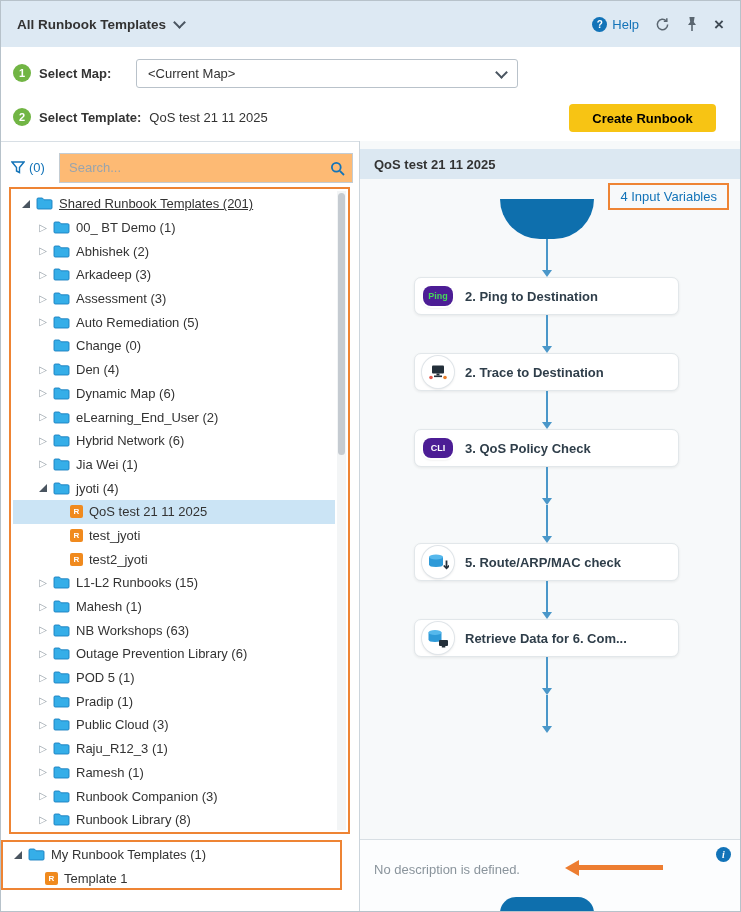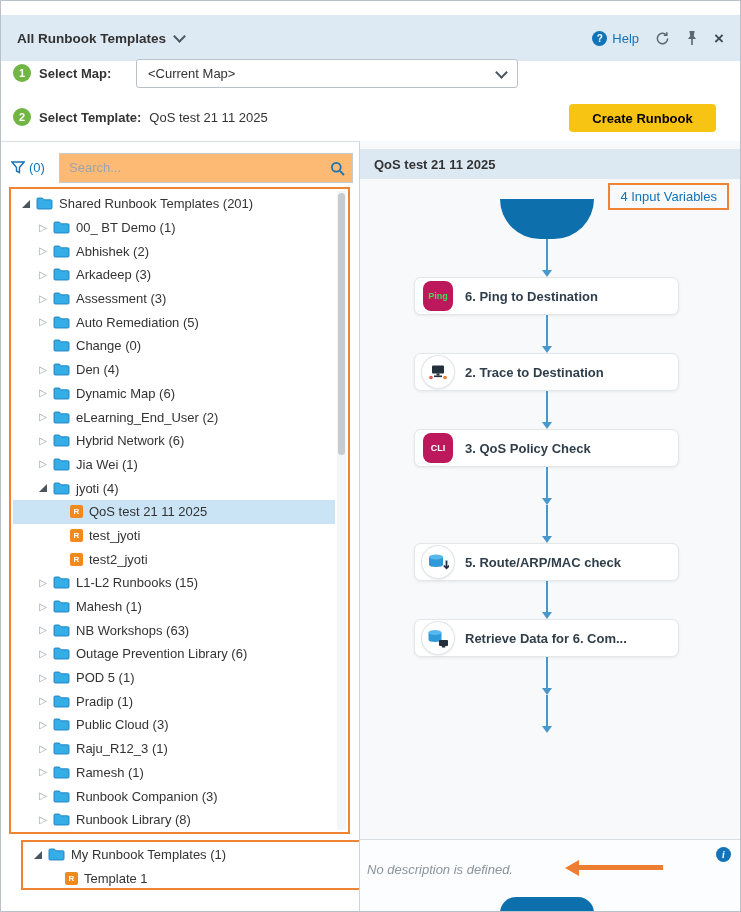--- a/index.html
+++ b/index.html
@@ -4,21 +4,21 @@
 <style>
   html,body { margin:0; padding:0; background:#e9edf0; }
   .app {
     position:relative; width:741px; height:912px; margin:0 auto;
     background:#fff; border:1px solid #b7c2ca; box-sizing:border-box;
     font-family:"Liberation Sans", sans-serif; font-size:13px; color:#333;
     overflow:hidden;
   }
   
   .titlebar { position:absolute; top:0; left:0; right:0; height:46px; background:#dde9f3;
-    display:flex; align-items:center; padding:0 16px; box-sizing:border-box;margin-top:14px; }
+    display:flex; align-items:center; padding:0 16px; box-sizing:border-box; }
   .title { font-weight:bold; font-size:13.5px; color:#333; cursor:pointer; }
   .chev { display:inline-block; width:7px; height:7px; border-right:2px solid #4a5560;
     border-bottom:2px solid #4a5560; transform:rotate(45deg); margin-left:9px; margin-bottom:3px;
     vertical-align:middle; }
   .tb-right { margin-left:auto; display:flex; align-items:center; gap:16px; }
   .help { color:#1273b8; display:flex; gap:5px; align-items:center; cursor:pointer; }
   .qmark { width:15px; height:15px; border-radius:50%; background:#1273b8; color:#fff;
     font-size:10px; font-weight:bold; display:flex; align-items:center; justify-content:center; }
   .tb-ic { display:flex; align-items:center; cursor:pointer; }
   .close-x { font-size:17px; color:#3f4a54; font-weight:bold; line-height:1; cursor:pointer; }
@@ -54,21 +54,21 @@
   .thumb { position:absolute; top:2px; left:1px; width:7px; height:262px; background:#c5cbd1; border-radius:4px; }
   .trow { height:23.7px; display:flex; align-items:center; box-sizing:border-box; cursor:pointer; white-space:nowrap; }
   .trow.sel { background:#cbe4f5; }
   .toggle { width:14px; margin-right:3px; display:flex; align-items:center; justify-content:center; flex:0 0 14px; }
   .tri-exp { width:0; height:0; border-bottom:8px solid #4a5560; border-left:8px solid transparent; }
   .tri-col { color:#97a1a9; font-size:10px; line-height:1; }
   .ticon { margin-right:6px; display:flex; align-items:center; flex:0 0 auto; }
   .tpl { width:13px; height:13px; border-radius:2px; background:#f08a1e; color:#fff; font-size:8px;
     font-weight:bold; display:flex; align-items:center; justify-content:center; }
   .tlabel { color:#333; }
-  .my-box { position:absolute; top:839px; left:20px; width:341px; height:50px;
+  .my-box { position:absolute; top:839px; left:0; width:341px; height:50px;
     border:2px solid #ee8434; background:#fff; box-sizing:border-box; padding:1px 2px; }
   
   .preview { position:absolute; top:140px; left:358px; width:383px; height:772px;
     background:#f7f9fa; border-left:1px solid #ccd5dc; box-sizing:border-box; overflow:hidden; }
   .pv-header { position:absolute; top:8px; left:0; right:0; height:30px; background:#dce8f2;
     display:flex; align-items:center; padding-left:14px; font-weight:bold; color:#333; }
   .inputvars { position:absolute; top:42px; right:13px; height:27px; border:2px solid #ee8434;
     color:#1273b8; display:flex; align-items:center; padding:0 10px; box-sizing:border-box;
     cursor:pointer; z-index:4; background:transparent; }
   .flow { position:absolute; top:58px; left:54px; width:265px; display:flex;
@@ -76,31 +76,31 @@
   .start-cap { width:94px; height:40px; background:#0e6fad; border-radius:0 0 47px 47px; cursor:pointer; }
   .flow-arrow { height:38px; display:flex; flex-direction:column; align-items:center; }
   .fa-line { width:2px; flex:1; background:#4a97c9; }
   .fa-head { width:0; height:0; border-left:5px solid transparent; border-right:5px solid transparent;
     border-top:7px solid #4a97c9; }
   .node-card { width:265px; height:38px; background:#fff; border:1px solid #e2e7ea; border-radius:7px;
     box-shadow:0 1px 3px rgba(0,0,0,0.07); display:flex; align-items:center; padding-left:6px;
     box-sizing:border-box; gap:10px; cursor:pointer; }
   .node-label { font-weight:bold; color:#2f3e4a; font-size:13px; white-space:nowrap; overflow:hidden; }
   .nicon { width:34px; height:34px; flex:0 0 34px; display:flex; align-items:center; justify-content:center; }
-  .ic-dark { width:30px; height:30px; border-radius:8px; background:#be185d; display:flex;
+  .ic-dark { width:30px; height:20px; border-radius:8px; background:#4c1d95; display:flex;
     align-items:center; justify-content:center; font-size:9px; font-weight:bold; color:#fff;
     box-shadow:0 0 0 2px #fff, 0 1px 3px rgba(0,0,0,.25); }
   .ic-dark.ping { color:#46d85a; }
   .ic-circle { width:32px; height:32px; border-radius:50%; background:#fff;
     box-shadow:0 0 0 1px #e0e5e9, 0 1px 3px rgba(0,0,0,.15);
     display:flex; align-items:center; justify-content:center; }
   .ic-circle.health { background:#41b64a; }
   .desc-bar { position:absolute; left:0; right:0; top:698px; bottom:0; background:#fcfdfe;
     border-top:1px solid #d8dfe4; z-index:5; }
-  .desc-text { position:absolute; left:7px; top:22px; font-style:italic; color:#8a949c; }
+  .desc-text { position:absolute; left:14px; top:22px; color:#8a949c; }
   .annot-arrow { position:absolute; left:218px; top:25px; width:85px; height:5px; background:#ed7d31; }
   .annot-arrow::before { content:""; position:absolute; left:-13px; top:-5.5px; width:0; height:0;
     border-right:14px solid #ed7d31; border-top:8px solid transparent; border-bottom:8px solid transparent; }
   .info-icon { position:absolute; right:11px; top:7px; width:15px; height:15px; border-radius:50%;
     background:#1273b8; color:#fff; font-size:10px; font-weight:bold; font-style:italic;
     font-family:"Liberation Serif", serif; display:flex; align-items:center; justify-content:center; cursor:pointer; }
   .end-cap { position:absolute; left:140px; bottom:0; width:94px; height:16px; background:#0e6fad;
     border-radius:47px 47px 0 0; z-index:6; cursor:pointer; }
 </style>
 </head>
@@ -163,21 +163,21 @@
         <svg width="15" height="15" viewBox="0 0 15 15">
             <circle cx="6.3" cy="6.3" r="4.4" fill="none" stroke="#1273b8" stroke-width="1.8"></circle>
             <line x1="9.8" y1="9.8" x2="14" y2="14" stroke="#1273b8" stroke-width="1.8"></line>
           </svg>
       </span>
     </div>
   </div>
 
   <div class="tree-box">
     <div class="tree-list" id="tree-list">
-        <div class="trow" style="padding-left: 6px;">
+        <div class="trow" style="padding-left: 6px; text-decoration: underline;">
           <span class="toggle">
             <span class="tri-exp"></span>
           </span>
           <span class="ticon">
             <svg width="17" height="13" viewBox="0 0 17 13">
               <path d="M1 2.2 Q1 1 2.2 1 L6.4 1 L8 2.8 L14.8 2.8 Q16 2.8 16 3.9 L16 10.9 Q16 12 14.8 12 L2.2 12 Q1 12 1 10.9 Z" fill="#35aee8" stroke="#1a7fc0" stroke-width="0.9"></path>
             </svg>
           </span>
           <span class="tlabel">Shared Runbook Templates (201)</span>
         </div>
@@ -449,21 +449,21 @@
     <div class="flow" id="flow-col">
       <div class="start-cap"></div>
     <div class="flow-arrow">
           <span class="fa-line"></span>
           <span class="fa-head"></span>
         </div>
         <div class="node-card">
           <span class="nicon">
             <span class="ic-dark ping">Ping</span>
           </span>
-          <span class="node-label">6. Ping to Destination</span>
+          <span class="node-label">2. Ping to Destination</span>
         </div>
         <div class="flow-arrow">
           <span class="fa-line"></span>
           <span class="fa-head"></span>
         </div>
         <div class="node-card">
           <span class="nicon">
             <span class="ic-circle">
               <svg width="20" height="17" viewBox="0 0 20 17">
                 <rect x="4" y="1.5" width="12" height="8" rx="1" fill="#232f3a"></rect>

